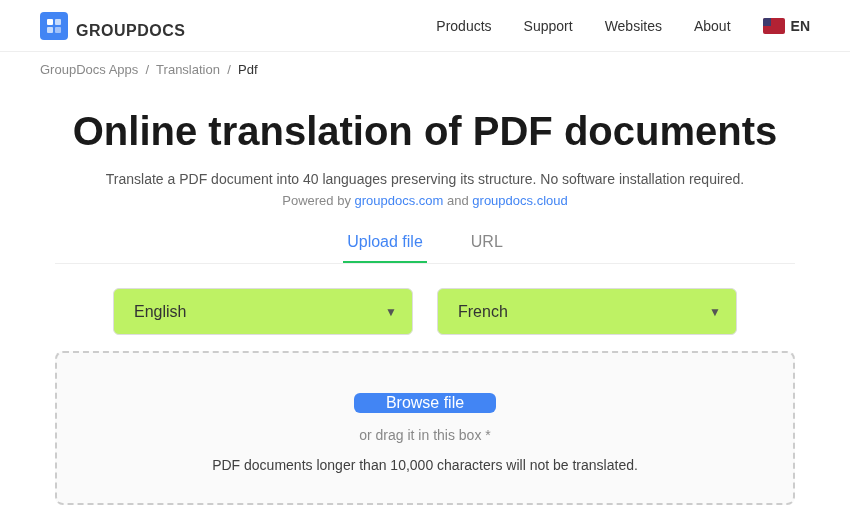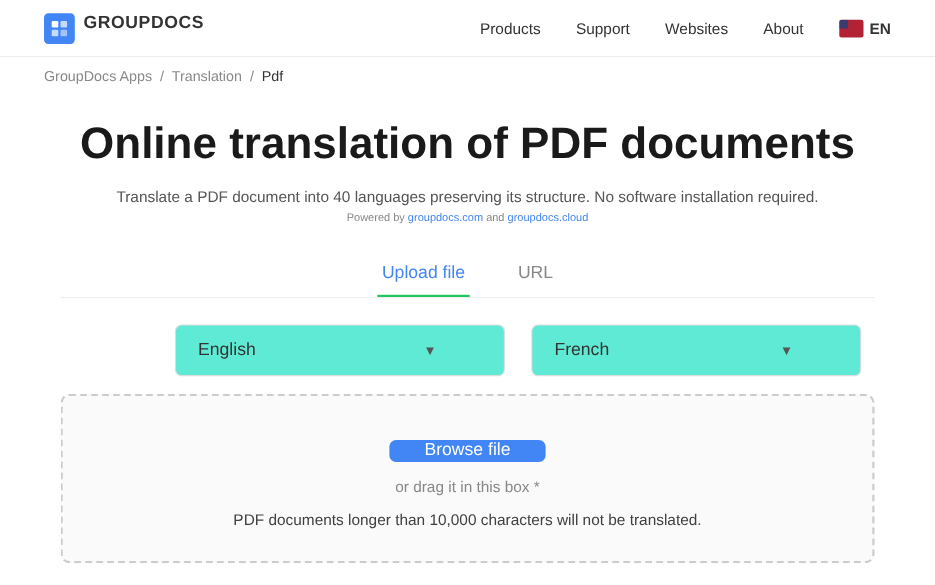--- a/index.html
+++ b/index.html
@@ -13,21 +13,21 @@
     header {
       display: flex;
       align-items: center;
       padding: 0 40px;
       height: 52px;
       border-bottom: 1px solid #eee;
       background: #fff;
     }
     .logo {
       display: flex;
-      align-items: flex-start;
+      align-items: flex-end;
       gap: 8px;
       text-decoration: none;
       margin-right: auto;
     }
     .logo-icon {
       width: 28px;
       height: 28px;
       background: #4285f4;
       border-radius: 4px;
       display: flex;
@@ -104,23 +104,23 @@
       color: #1a1a1a;
       margin-bottom: 16px;
       line-height: 1.2;
     }
     .subtitle {
       font-size: 14px;
       color: #555;
       margin-bottom: 6px;
     }
     .powered-by {
-      font-size: 10px;
-      color: #888;
-      margin-bottom: 28px;
+      font-size: 13px;
+      color: #888;
+      margin-bottom: 17px;
     }
     .powered-by a { color: #4285f4; text-decoration: none; }
     
     .tabs {
       display: flex;
       justify-content: center;
       gap: 40px;
       margin-bottom: 24px;
       border-bottom: 1px solid #eee;
     }
@@ -147,24 +147,23 @@
       position: relative;
       width: 300px;
     }
     .lang-select {
       width: 100%;
       padding: 14px 20px;
       border: 1px solid #ddd;
       border-radius: 6px;
       font-size: 16px;
       color: #333;
-      background: #5eead4;
+      background: #bef264;
       appearance: none;
       cursor: pointer;
-      margin-left: 46px;
     }
     .select-arrow {
       position: absolute;
       right: 16px;
       top: 50%;
       transform: translateY(-50%);
       pointer-events: none;
       color: #555;
       font-size: 12px;
     }

